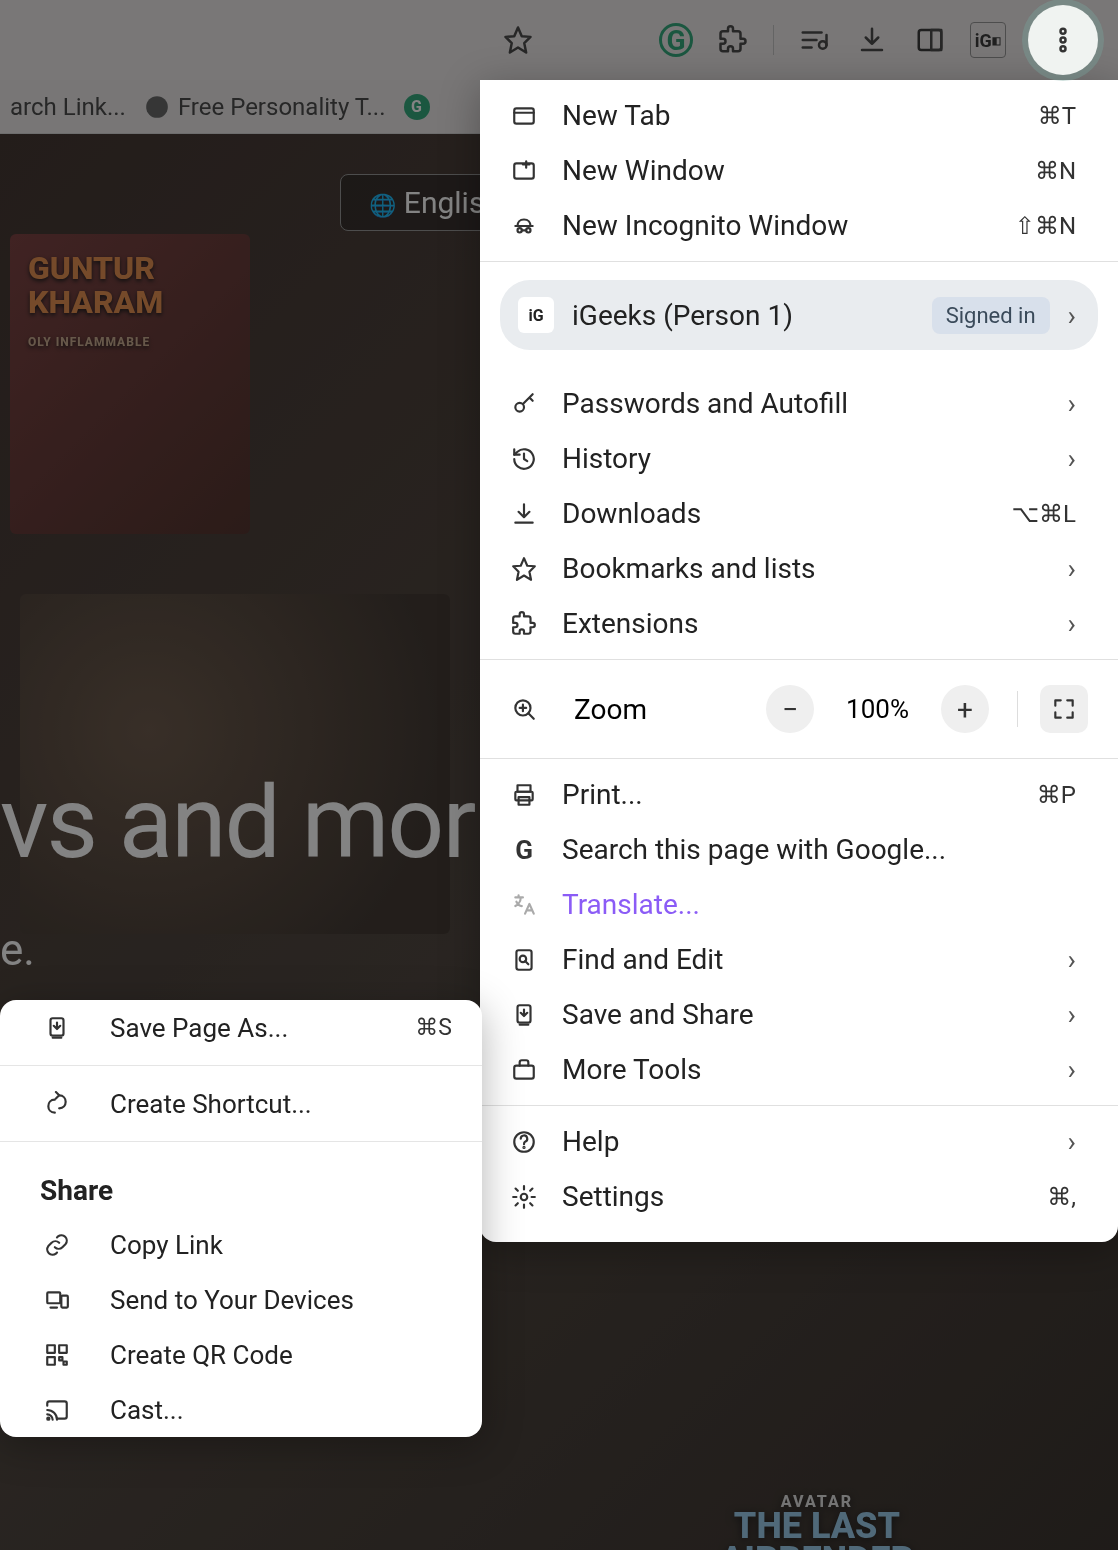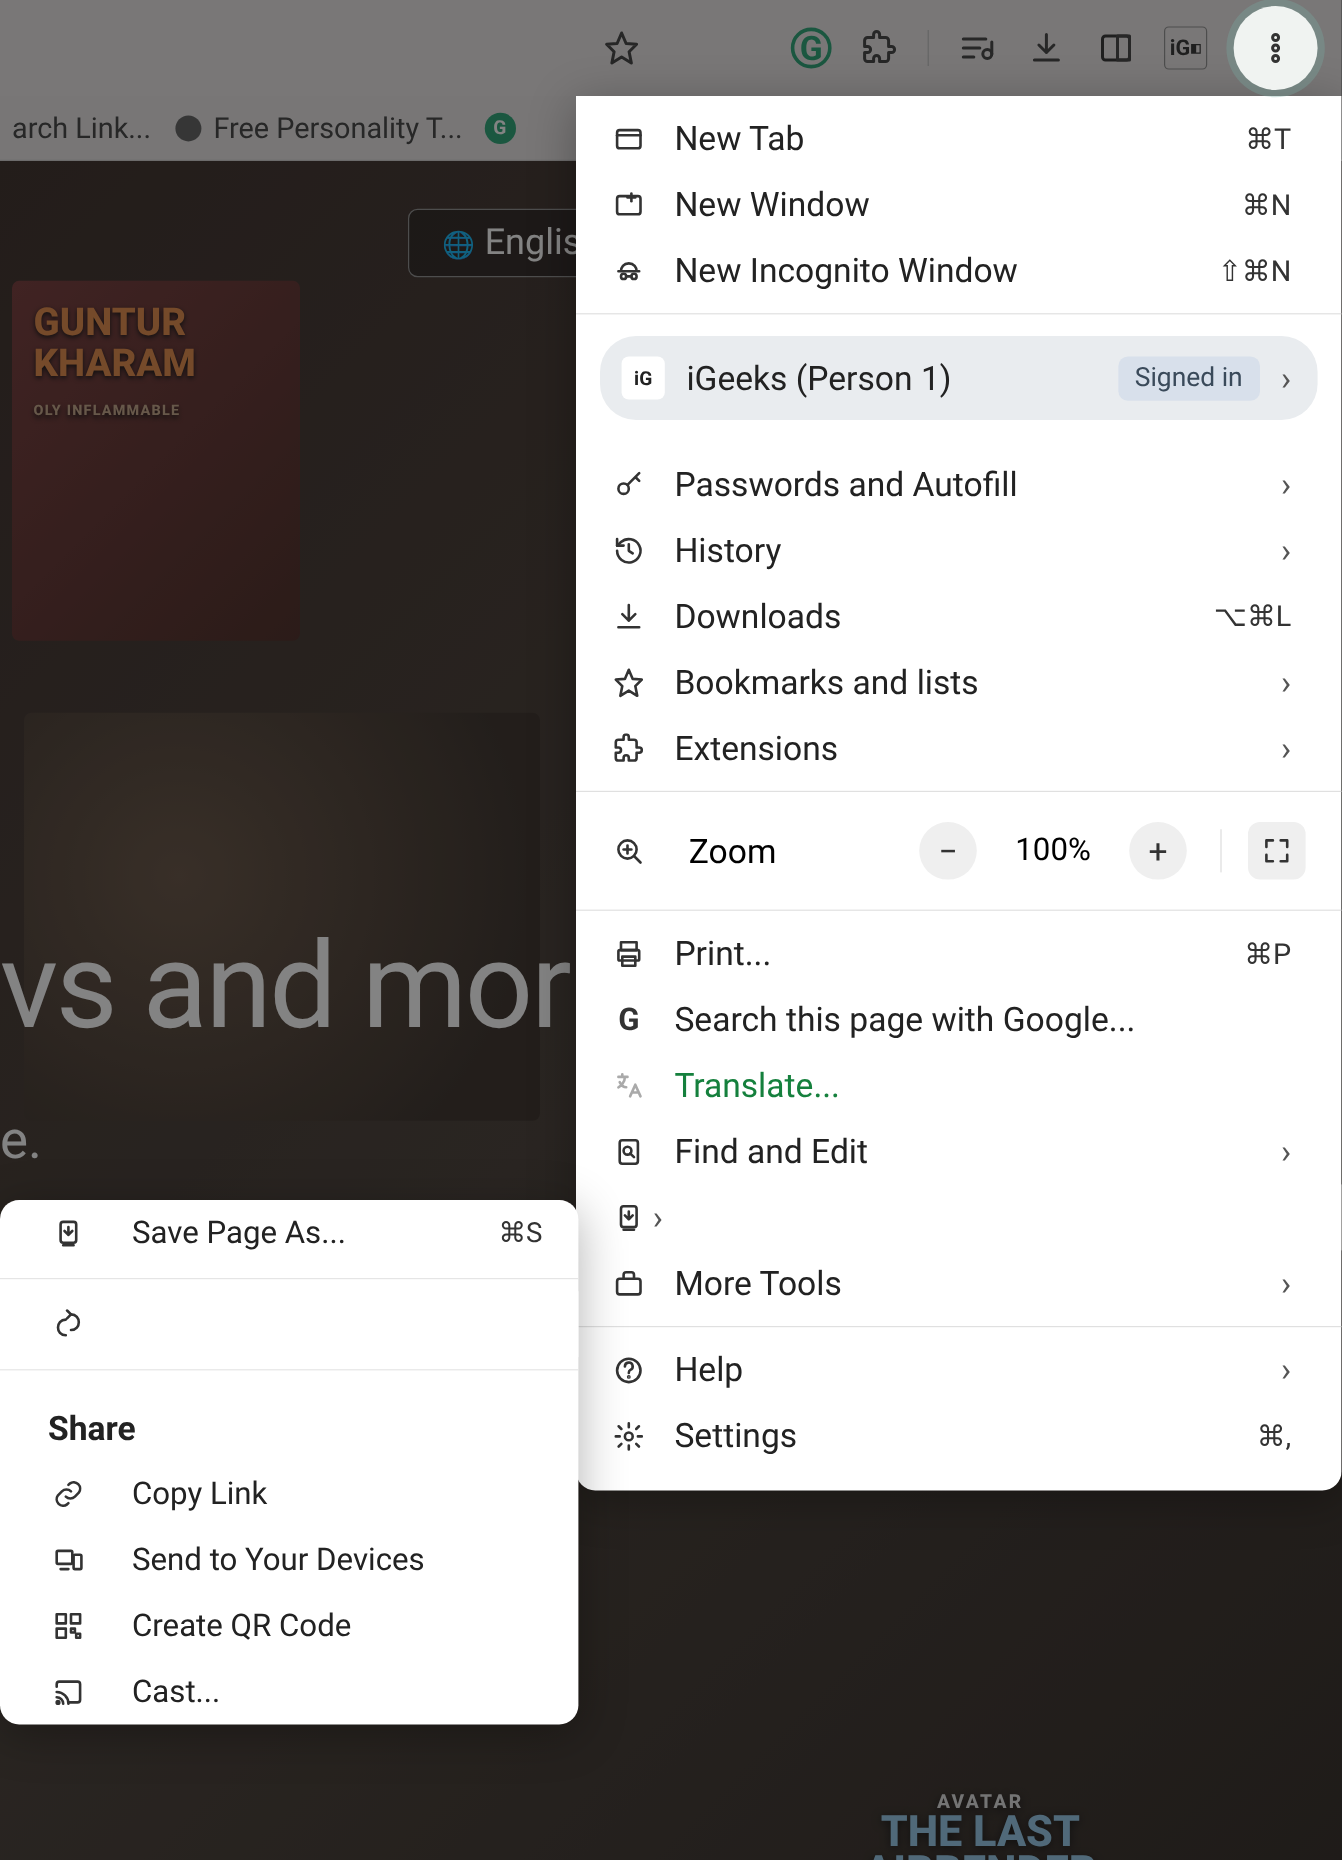--- a/index.html
+++ b/index.html
@@ -62,21 +62,21 @@
       box-shadow:0 8px 40px rgba(0,0,0,0.3);
       z-index:50;
     }
     .menu-section { padding:8px 0; border-bottom:1px solid #e0e0e0; }
     .menu-section:last-child { border-bottom:none; padding-bottom:18px; }
     .menu-item {
       display:flex; align-items:center; height:55px;
       padding:0 42px 0 24px; font-size:28px; color:#222;
     }
     .menu-item.highlighted { background:#fff; position:relative; z-index:200; }
-    .menu-item.disabled { color:#15803d; }
+    .menu-item.disabled { color:#8b5cf6; }
     .mi-icon { width:40px; display:flex; align-items:center; justify-content:center; flex-shrink:0; }
     .mi-label { margin-left:18px; flex:1; }
     .mi-shortcut { font-size:24px; color:#333; }
     .mi-chevron { color:#555; }
     .profile-item {
       margin:18px 20px; background:#e9ecef; border-radius:30px;
       height:70px; display:flex; align-items:center; padding:0 22px 0 18px;
       font-size:28px; color:#222; gap:18px;
     }
     .badge-signed { background:#d8e0eb; color:#3a4a5a; font-size:22px; padding:6px 14px; border-radius:8px; }
@@ -345,20 +345,21 @@
       <span class="mi-label">Find and Edit</span>
       <span class="mi-chevron">›</span>
     </div>
     <div class="menu-item highlighted">
       <span class="mi-icon">
           <svg viewBox="0 0 24 24">
             <rect x="6" y="3" width="12" height="16" rx="2"></rect>
             <path d="M12 7v6M9 10l3 3 3-3M8 21h8"></path>
           </svg>
         </span>
+      <span class="mi-label">Save and Share</span>
       <span class="mi-chevron">›</span>
     </div>
     <div class="menu-item">
       <span class="mi-icon">
           <svg viewBox="0 0 24 24">
             <rect x="3" y="8" width="18" height="12" rx="2"></rect>
             <path d="M8 8V5a2 2 0 0 1 2-2h4a2 2 0 0 1 2 2v3"></path>
           </svg>
         </span>
       <span class="mi-label">More Tools</span>
@@ -403,20 +404,21 @@
     <span class="sub-shortcut">⌘S</span>
   </div>
   <div class="sub-sep"></div>
   <div class="sub-item highlighted">
     <span class="sub-icon">
         <svg viewBox="0 0 24 24">
           <path d="M14 4c4 0 6 3 6 6s-2 6-6 6M10 20c-4 0-6-3-6-6s2-6 6-6"></path>
           <polyline points="11 7 14 4 11 1"></polyline>
         </svg>
       </span>
+    <span class="sub-label">Create Shortcut...</span>
   </div>
   <div class="sub-sep"></div>
   <div class="sub-section-title">Share</div>
   <div class="sub-item">
     <span class="sub-icon">
         <svg viewBox="0 0 24 24">
           <path d="M10 14a5 5 0 0 0 7 0l3-3a5 5 0 0 0-7-7l-1 1M14 10a5 5 0 0 0-7 0l-3 3a5 5 0 0 0 7 7l1-1"></path>
         </svg>
       </span>
     <span class="sub-label">Copy Link</span>

